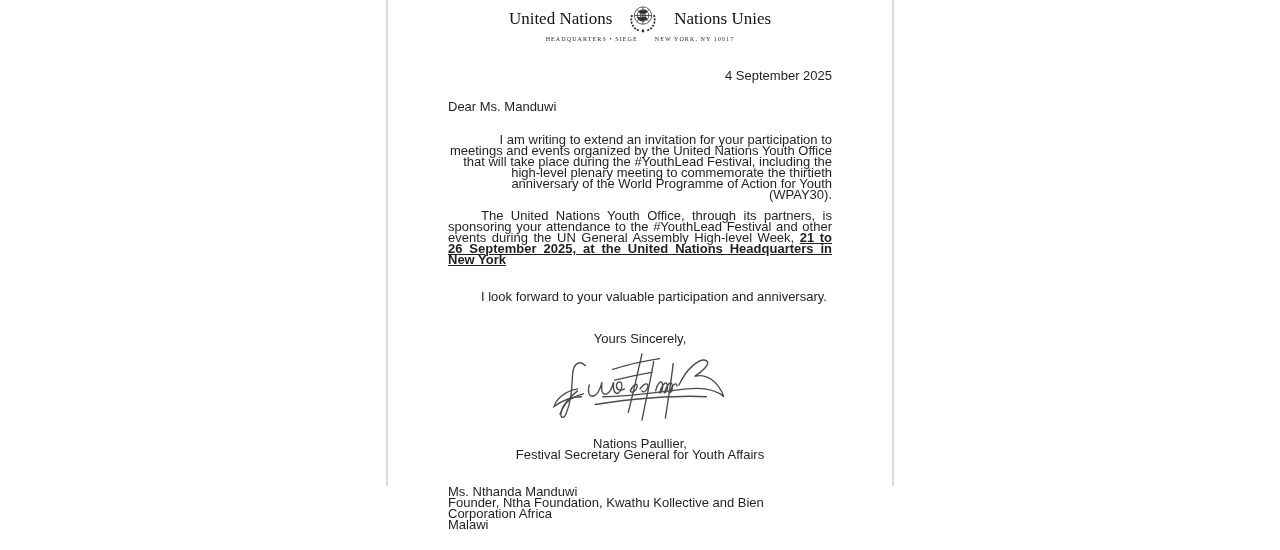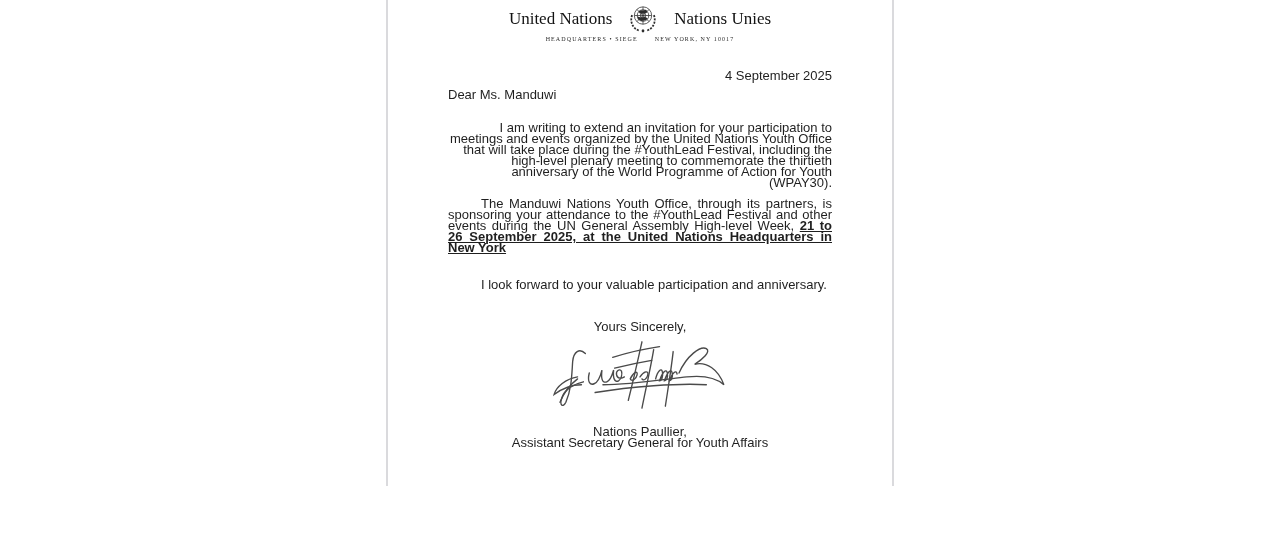--- a/index.html
+++ b/index.html
@@ -47,21 +47,21 @@
     letter-spacing: 1.1px;
     color: #2b2b2b;
     white-space: nowrap;
   }
   
   .body-text { font-size: 13px; line-height: 11px; color: #1f1f1f; }
   .date-line {
     margin-top: 28px;
     text-align: right;
   }
-  .salutation { margin-top: 8px; }
+  .salutation { margin-top: 20px; }
   .para { margin-top: 0; }
   .p1 { margin-top: 22px; text-indent: 33px; text-align: right; }
   .p2 { margin-top: 10px; text-indent: 33px; text-align: justify; }
   .p2 .bold-underline { font-weight: 700; text-decoration: underline; }
   .p3 { margin-top: 26px; text-indent: 33px; }
   .closing {
     margin-top: 31px;
     text-align: center;
   }
   .signature-wrap {
@@ -108,21 +108,21 @@
         <span>HEADQUARTERS • SIEGE</span>
         <span>NEW YORK, NY 10017</span>
       </div>
 
       <div class="body-text date-line">4 September 2025</div>
 
       <div class="body-text salutation">Dear Ms. Manduwi</div>
 
       <p class="body-text para p1">I am writing to extend an invitation for your participation to meetings and events organized by the United Nations Youth Office that will take place during the #YouthLead Festival, including the high-level plenary meeting to commemorate the thirtieth anniversary of the World Programme of Action for Youth (WPAY30).</p>
 
-      <p class="body-text para p2"><span>The Manduwi Nations Youth Office, through its partners, is sponsoring your attendance to the #YouthLead Festival and other events during the UN General Assembly High-level Week, </span><span class="bold-underline">21 to 26 September 2025, at the United Nations Headquarters in New York</span></p>
+      <p class="body-text para p2"><span>The United Nations Youth Office, through its partners, is sponsoring your attendance to the #YouthLead Festival and other events during the UN General Assembly High-level Week, </span><span class="bold-underline">21 to 26 September 2025, at the United Nations Headquarters in New York</span></p>
 
       <p class="body-text para p3">I look forward to your valuable participation and anniversary.</p>
 
       <div class="body-text closing">Yours Sincerely,</div>
 
       <div class="signature-wrap">
         <svg width="178" height="80" viewBox="0 0 180 82" aria-hidden="true">
           <g fill="none" stroke="#4a4a4a" stroke-width="1.4" stroke-linecap="round">
             <path d="M26 44 C14 46 4 54 2 62 C10 56 20 52 30 52"></path>
             <path d="M8 70 C12 60 18 52 26 46"></path>
@@ -137,19 +137,24 @@
             <path d="M106 46 C108 38 112 34 113 39 C114 44 112 48 110 48 C113 39 117 35 118 40 C119 45 117 48 115 48 C118 39 122 35 123 40 C124 45 122 48 120 48 C123 40 127 36 128 41"></path>
             <path d="M124 18 C122 36 119 54 116 74"></path>
             <path d="M130 40 C138 22 152 12 158 15 C163 18 154 26 146 31 C158 28 170 36 176 52 C168 45 156 42 138 44 C112 47 78 52 52 52"></path>
             <path d="M44 60 C80 54 130 50 158 52"></path>
           </g>
         </svg>
       </div>
 
       <div class="body-text signer-block">
         <div>Nations Paullier,</div>
-        <div>Assistant Secretary General for Youth Affairs</div>
+        <div>Festival Secretary General for Youth Affairs</div>
       </div>
 
+      <div class="body-text recipient-block">
+        <div>Ms. Nthanda Manduwi</div>
+        <div>Founder, Ntha Foundation, Kwathu Kollective and Bien Corporation Africa</div>
+        <div>Malawi</div>
+      </div>
 
     </div>
   </div>
 </div>
 
 </body></html>

